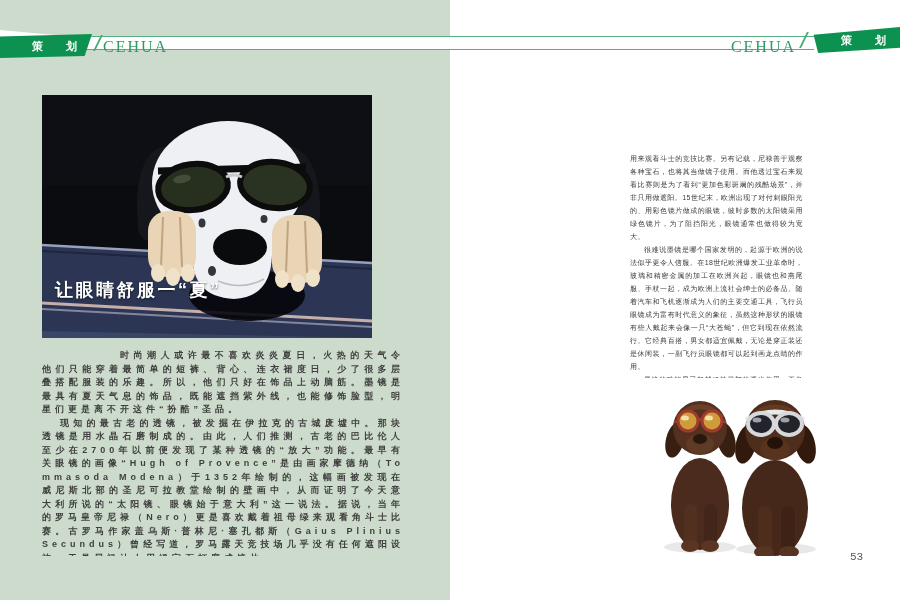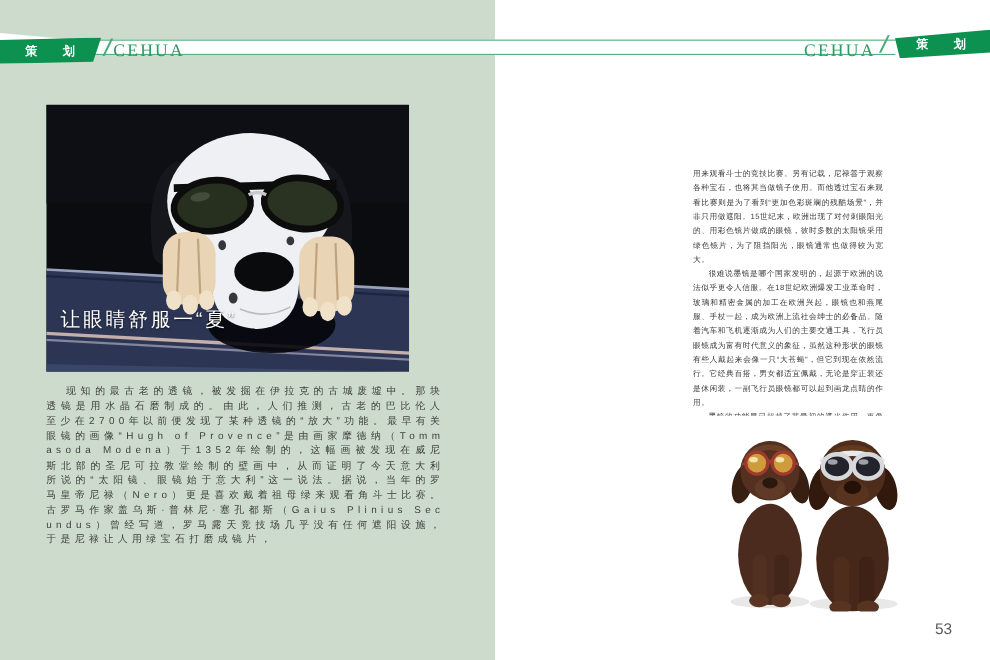--- a/index.html
+++ b/index.html
@@ -1,34 +1,34 @@
 <!DOCTYPE html>
 <html><head>
 <meta charset="utf-8">
 <style>
   * { box-sizing: border-box; }
   html,body { margin:0; padding:0; background:#ffffff; }
   .spread {
     position:relative; width:900px; height:600px; overflow:hidden;
     font-family:"Liberation Sans", sans-serif; background:#ffffff;
   }
-  .page-left  { position:absolute; left:0;   top:0; width:450px; height:600px; background:#ccdbcb; }
+  .page-left  { position:absolute; left:0;   top:0; width:450px; height:600px; background:#ccdbcb;font-weight:bold; }
   .page-right { position:absolute; left:450px;top:0; width:450px; height:600px; background:#ffffff; }
 
   
   .header-band {
     position:absolute; left:86px; top:36px; width:728px; height:14px;
     background:#fdfefd; border-top:1px solid #56ad7f; border-bottom:1px solid #56ad7f; z-index:2;
   }
   .wedge {
     position:absolute; left:0; top:30px; width:88px; height:11px; background:#ffffff;
     clip-path:polygon(0 0, 100% 72%, 100% 100%, 0 100%); z-index:2;
   }
   .ribbon { position:absolute; background:#0d9150; color:#ffffff; z-index:3;
-            display:flex; align-items:center; justify-content:flex-start;
+            display:flex; align-items:center; justify-content:center;
             font-size:11px; font-weight:bold; letter-spacing:6px;padding-left:23px; }
   .ribbon-left  { left:0;    top:34px; width:92px; height:24px;
                   clip-path:polygon(0 10%, 100% 0, 92% 92%, 0 100%); }
   .ribbon-right { left:810px; top:27px; width:90px; height:26px;
                   clip-path:polygon(4% 30%, 100% 0, 100% 80%, 9% 100%); }
   .slash { position:absolute; width:2px; height:16px; background:#4aa976;
            transform:skewX(-26deg); z-index:3; }
   .slash-left  { left:97px;  top:35px; }
   .slash-right { left:803px; top:32px; }
   .cehua {
@@ -55,22 +55,22 @@
 
   
   .text-right {
     position:absolute; left:180px; top:152px; width:173px; height:226px; overflow:hidden;
     font-size:7px; line-height:13px; letter-spacing:0.4px; color:#3a3a3a;
     text-align:justify; word-break:break-all;
   }
   .text-right p { margin:0; }
   .text-right p.indented { text-indent:14px; }
   .photo-puppies { position:absolute; left:198px; top:386px; width:185px; height:170px; }
-  .page-num { position:absolute; left:400px; top:551px; font-size:14px; color:#585858;
-              font-family:Liberation Sans, sans-serif;margin-top:12px; }
+  .page-num { position:absolute; left:400px; top:551px; font-size:11px; color:#585858;
+              font-family:Liberation Mono, monospace; }
 </style>
 </head>
 <body>
 
 <div class="spread">
 
   <div class="page-left">
 
     <div class="photo-main">
       <svg width="330" height="243" viewBox="0 0 330 243" xmlns="http://www.w3.org/2000/svg">
@@ -129,20 +129,21 @@
           <path d="M246,126 L244,178 M263,126 L265,178" stroke="#bfa47f" stroke-width="2" fill="none"></path>
           <ellipse cx="240" cy="184" rx="7" ry="9" fill="#f0e2c8"></ellipse>
           <ellipse cx="256" cy="188" rx="7" ry="9" fill="#f0e2c8"></ellipse>
           <ellipse cx="271" cy="183" rx="7" ry="9" fill="#f0e2c8"></ellipse>
         </g>
       </svg>
       <div class="photo-title">让眼睛舒服一“夏”</div>
     </div>
 
     <div class="text-left">
+      <p class="indent-deep">时尚潮人或许最不喜欢炎炎夏日，火热的天气令他们只能穿着最简单的短裤、背心、连衣裙度日，少了很多层叠搭配服装的乐趣。所以，他们只好在饰品上动脑筋。墨镜是最具有夏天气息的饰品，既能遮挡紫外线，也能修饰脸型，明星们更是离不开这件“扮酷”圣品。</p>
       <p class="indent-sm">现知的最古老的透镜，被发掘在伊拉克的古城废墟中。那块透镜是用水晶石磨制成的。由此，人们推测，古老的巴比伦人至少在2700年以前便发现了某种透镜的“放大”功能。最早有关眼镜的画像“Hugh of Provence”是由画家摩德纳（Tommasoda Modena）于1352年绘制的，这幅画被发现在威尼斯北部的圣尼可拉教堂绘制的壁画中，从而证明了今天意大利所说的“太阳镜、眼镜始于意大利”这一说法。据说，当年的罗马皇帝尼禄（Nero）更是喜欢戴着祖母绿来观看角斗士比赛。古罗马作家盖乌斯·普林尼·塞孔都斯（Gaius Plinius Secundus）曾经写道，罗马露天竞技场几乎没有任何遮阳设施，于是尼禄让人用绿宝石打磨成镜片，</p>
     </div>
   </div>
 
   <div class="page-right">
 
     <div class="text-right">
       <p>用来观看斗士的竞技比赛。另有记载，尼禄善于观察各种宝石，也将其当做镜子使用。而他透过宝石来观看比赛则是为了看到“更加色彩斑斓的残酷场景”，并非只用做遮阳。15世纪末，欧洲出现了对付刺眼阳光的、用彩色镜片做成的眼镜，彼时多数的太阳镜采用绿色镜片，为了阻挡阳光，眼镜通常也做得较为宽大。</p>
       <p class="indented">很难说墨镜是哪个国家发明的，起源于欧洲的说法似乎更令人信服。在18世纪欧洲爆发工业革命时，玻璃和精密金属的加工在欧洲兴起，眼镜也和燕尾服、手杖一起，成为欧洲上流社会绅士的必备品。随着汽车和飞机逐渐成为人们的主要交通工具，飞行员眼镜成为富有时代意义的象征，虽然这种形状的眼镜有些人戴起来会像一只“大苍蝇”，但它到现在依然流行。它经典百搭，男女都适宜佩戴，无论是穿正装还是休闲装，一副飞行员眼镜都可以起到画龙点睛的作用。</p>
       <p class="indented">墨镜的功能早已超越了其最初的遮光作用，更像是一件修饰脸型的饰品，也是在造型中吸引别人眼球的法宝。每一</p>

